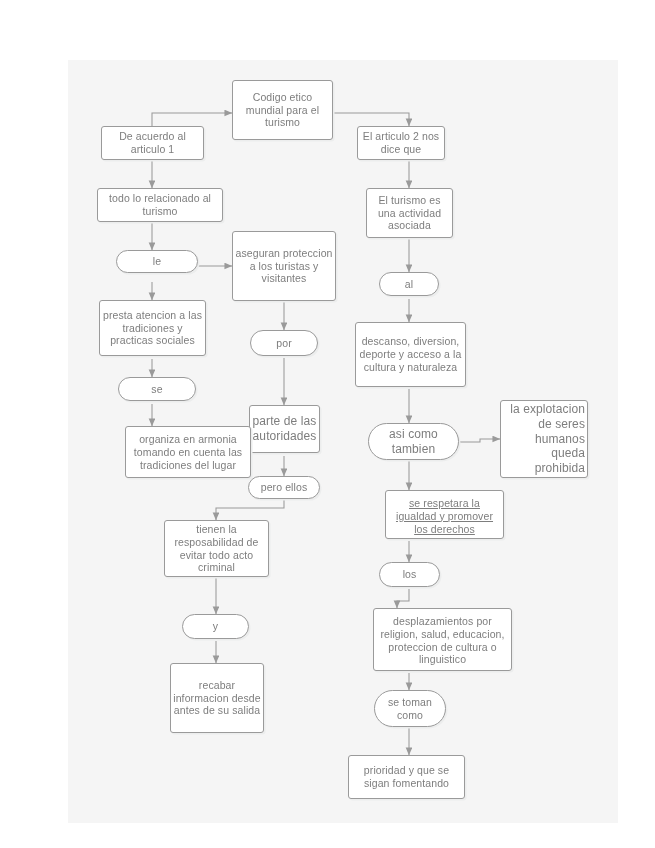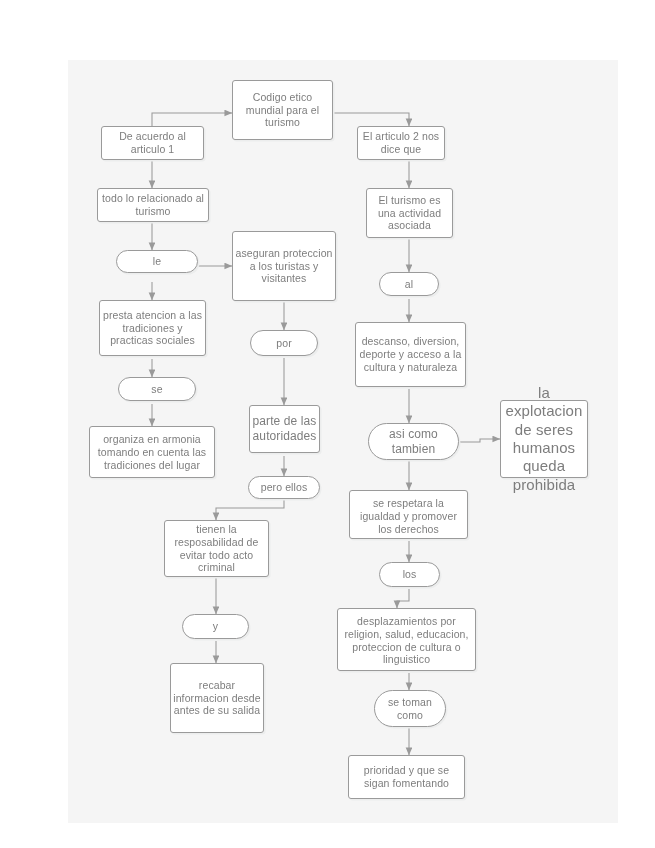--- a/index.html
+++ b/index.html
@@ -58,20 +58,21 @@
     border-radius: 999px;
   }
   .node .lbl {
     display: block;
     width: 100%;
     padding: 0 2px;
   }
   .node.overflow {
     align-items: flex-start;
     padding-top: 6px;
+    margin-left: 36px;
   }
 </style>
 </head>
 <body>
 
 <div id="canvas">
 
   <div id="panel"></div>
 
   <svg class="edges" viewBox="0 0 655 848" width="655" height="848">
@@ -137,21 +138,21 @@
   </div>
 
   <div class="node rect" style="left:101px; top:126px; width:103px; height:34px; font-size:10.5px;">
     <span class="lbl">De acuerdo al articulo 1</span>
   </div>
 
   <div class="node rect" style="left:357px; top:126px; width:88px; height:34px; font-size:10.5px;">
     <span class="lbl">El articulo 2 nos dice que</span>
   </div>
 
-  <div class="node rect" style="left:97px; top:188px; width:112px; height:34px; font-size:10.5px;">
+  <div class="node rect" style="left:97px; top:188px; width:126px; height:34px; font-size:10.5px;">
     <span class="lbl">todo lo relacionado al turismo</span>
   </div>
 
   <div class="node rect" style="left:366px; top:188px; width:87px; height:50px; font-size:10.5px;">
     <span class="lbl">El turismo es una actividad asociada</span>
   </div>
 
   <div class="node pill" style="left:116px; top:250px; width:82px; height:23px; font-size:10.5px;">
     <span class="lbl">le</span>
   </div>
@@ -181,33 +182,33 @@
   </div>
 
   <div class="node rect" style="left:249px; top:405px; width:71px; height:48px; font-size:12px;">
     <span class="lbl">parte de las autoridades</span>
   </div>
 
   <div class="node pill" style="left:368px; top:423px; width:91px; height:37px; font-size:12px;">
     <span class="lbl">asi como tambien</span>
   </div>
 
-  <div class="node rect" style="left:500px; top:400px; width:88px; height:78px; font-size:15px;">
+  <div class="node rect" style="left:500px; top:400px; width:88px; height:78px; font-size:12px;text-align:right;">
     <span class="lbl">la explotacion de seres humanos queda prohibida</span>
   </div>
 
   <div class="node rect overflow" style="left:89px; top:426px; width:126px; height:52px; font-size:10.5px;">
     <span class="lbl">organiza en armonia tomando en cuenta las tradiciones del lugar</span>
   </div>
 
   <div class="node pill" style="left:248px; top:476px; width:72px; height:23px; font-size:10.5px;">
     <span class="lbl">pero ellos</span>
   </div>
 
-  <div class="node rect overflow" style="left:349px; top:490px; width:119px; height:49px; font-size:10.5px;">
+  <div class="node rect overflow" style="left:349px; top:490px; width:119px; height:49px; font-size:10.5px;text-decoration:underline;">
     <span class="lbl">se respetara la igualdad y promover los derechos</span>
   </div>
 
   <div class="node rect" style="left:164px; top:520px; width:105px; height:57px; font-size:10.5px;">
     <span class="lbl">tienen la resposabilidad de evitar todo acto criminal</span>
   </div>
 
   <div class="node pill" style="left:379px; top:562px; width:61px; height:25px; font-size:10.5px;">
     <span class="lbl">los</span>
   </div>

